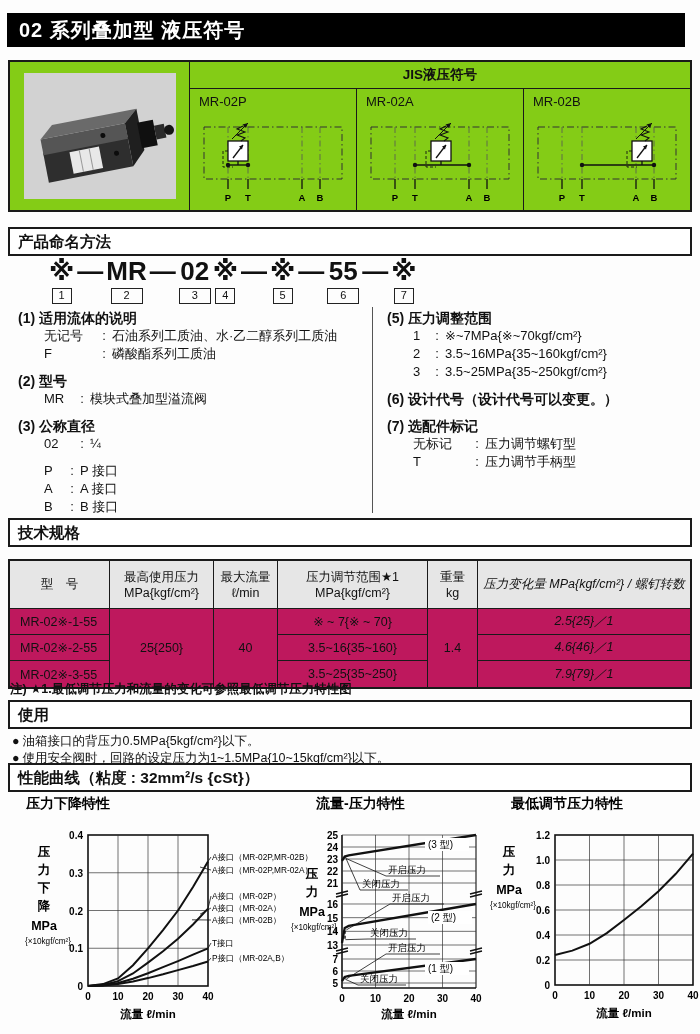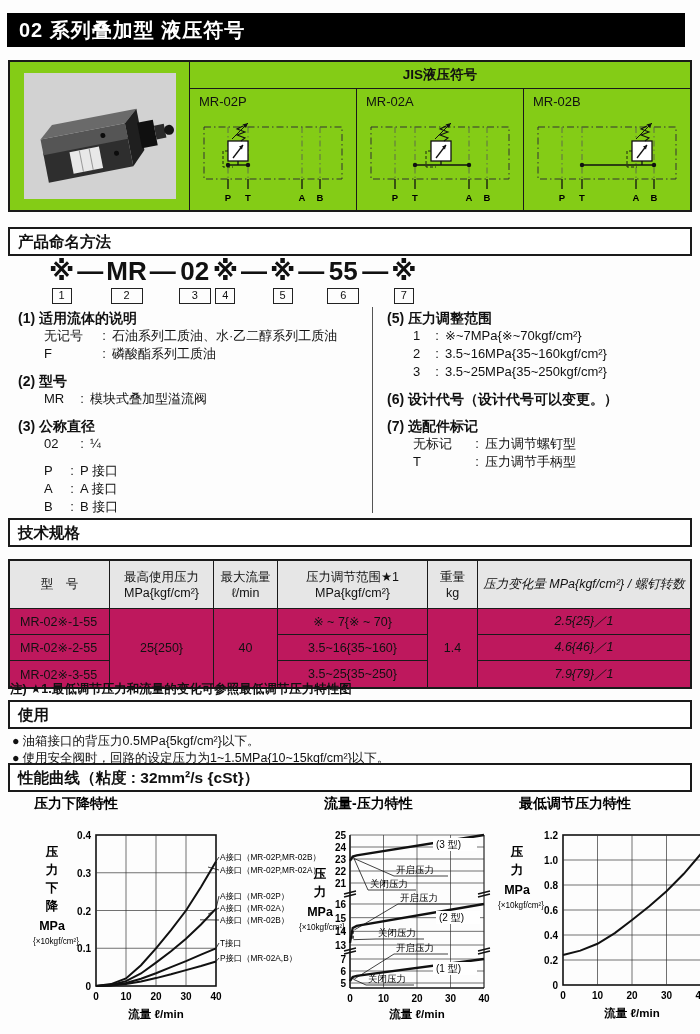--- a/index.html
+++ b/index.html
@@ -46,21 +46,21 @@
   .shead{background:#e6e6e6;border-bottom:1.5px solid #1a1a1a;font-size:12.5px;}
   .s-last{border-right:none;font-style:italic;}
   .s-bot{border-bottom:none;}
   .s-model{align-items:flex-start;padding-left:10px;}
   .note{left:10px;top:681px;font-size:12.5px;font-weight:bold;}
   
   .bullets{left:12px;top:733px;font-size:12.5px;line-height:16px;}
   .bullet-line{margin-bottom:1px;}
   .bullet-dot{margin-right:3px;}
   
-  .charts{left:8px;top:790px;width:568px;height:244px;}
+  .charts{left:0;top:790px;width:568px;height:244px;}
   .chart-svg{position:absolute;top:0;}
   svg text{font-family:"Liberation Sans","DejaVu Sans",sans-serif;}
   .ct{font-size:14px;font-weight:bold;}
   .tick{font-size:10px;font-weight:bold;}
   .axlbl{font-size:11.5px;font-weight:bold;}
   .yl{font-size:12.5px;font-weight:bold;}
   .yu{font-size:8.2px;}
   .clbl{font-size:8.3px;}
   .ann{font-size:9.5px;}
   .grp{font-size:10px;}

